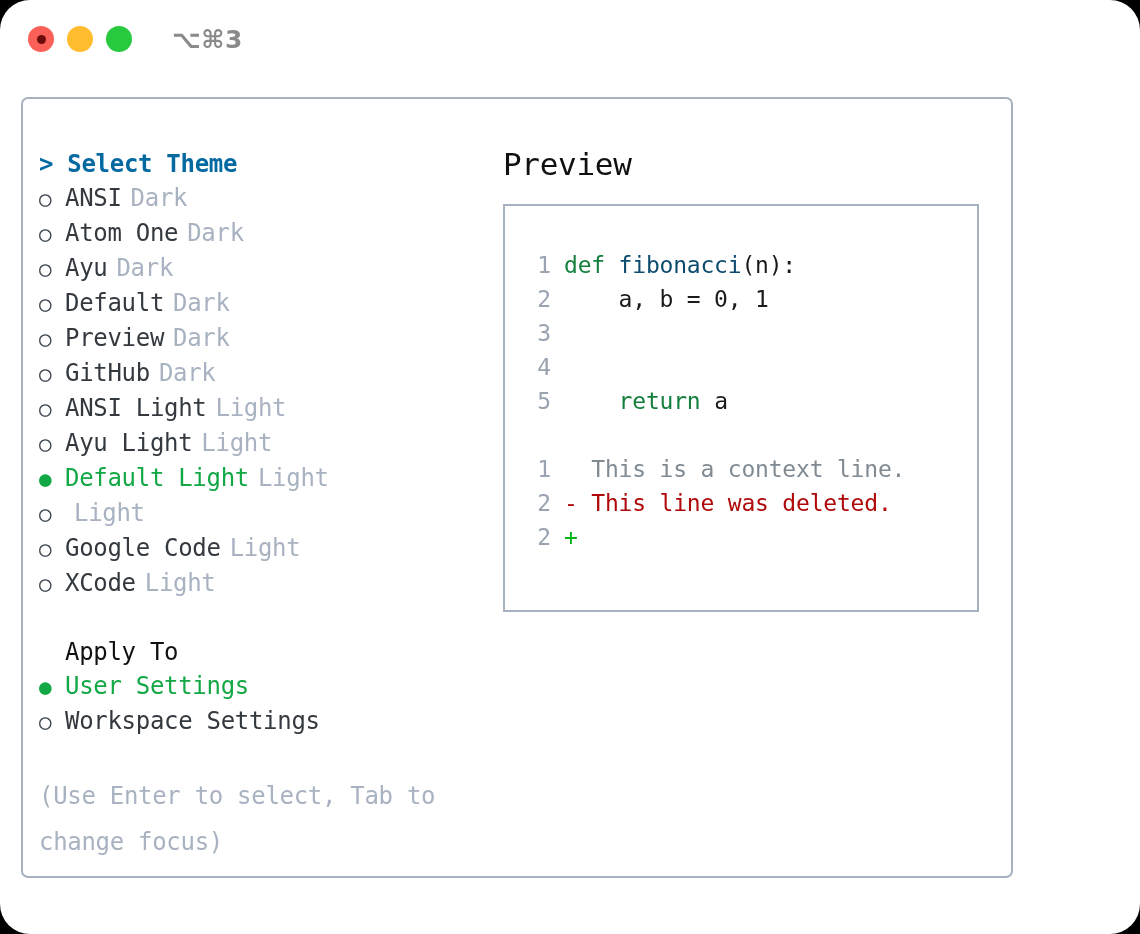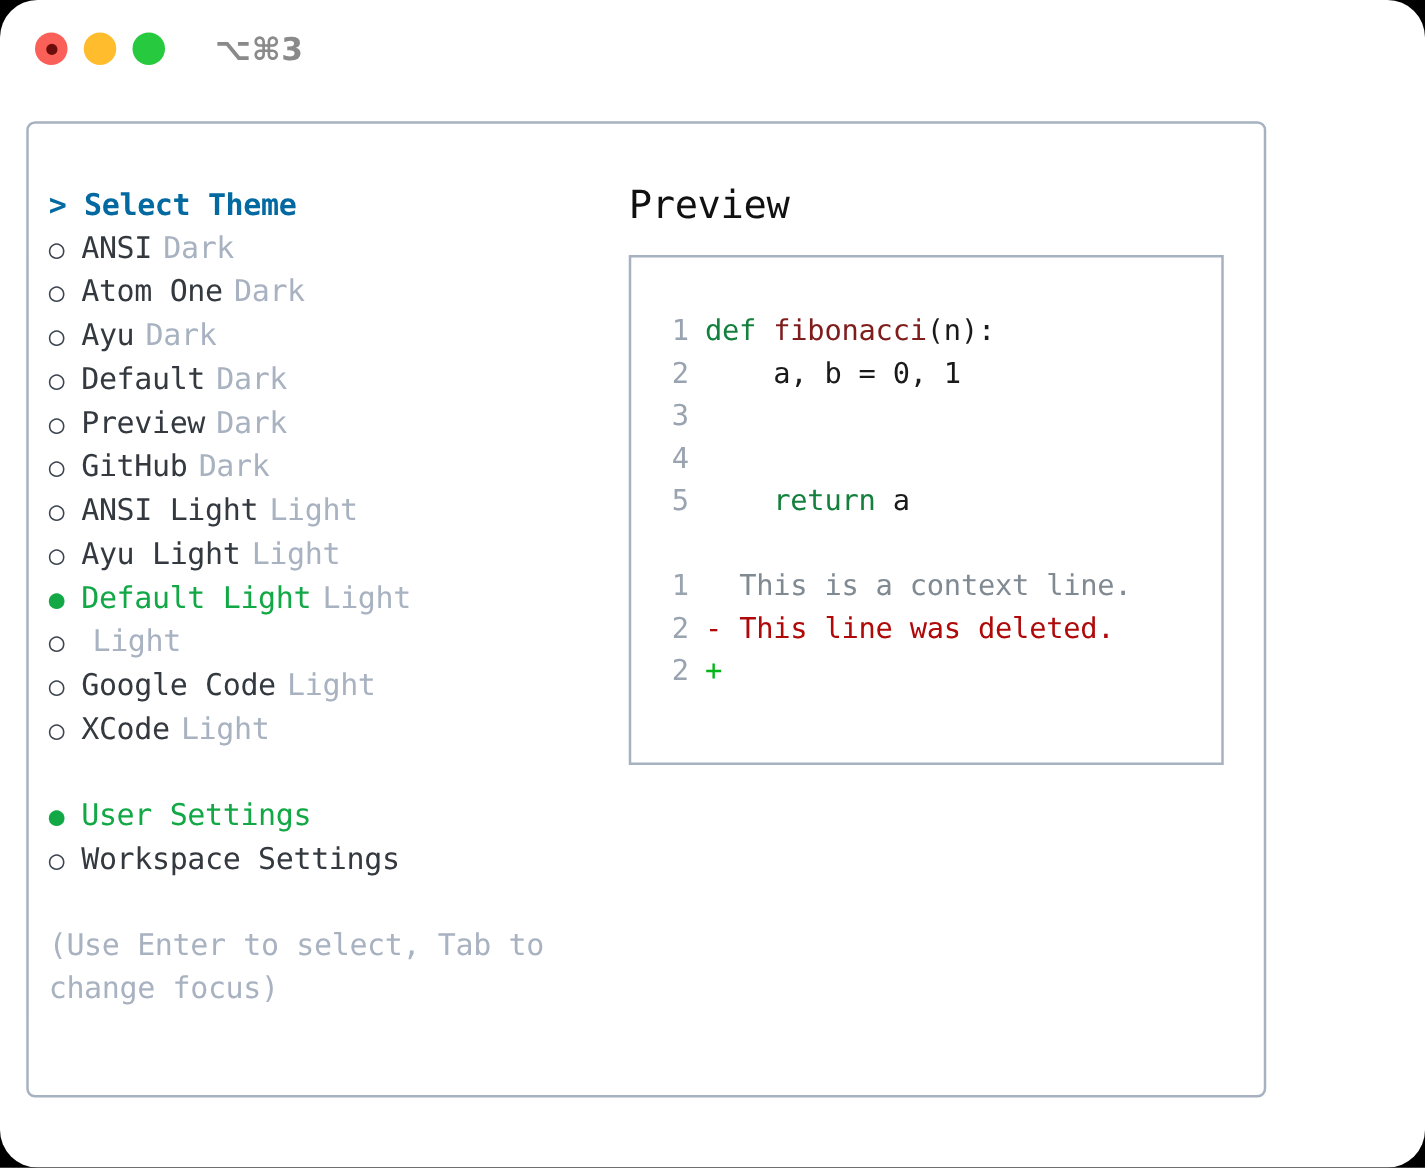--- a/index.html
+++ b/index.html
@@ -138,21 +138,21 @@
     line-height: 34px;
     white-space: pre;
     padding-left: 26px;
     letter-spacing: -0.3px;
   }
 
   .hint {
     margin-top: 34px;
     font-size: 24px;
     color: #a8b2c1;
-    line-height: 34px;
+    line-height: 46px;
     width: 400px;
     white-space: pre-wrap;
     letter-spacing: -0.3px;
   }
 
   
   .preview-title {
     font-size: 31px;
     color: #111111;
     line-height: 34px;
@@ -179,21 +179,21 @@
     width: 30px;
     flex: none;
     text-align: right;
     color: #9aa3b0;
     margin-right: 13px;
   }
   .code-text { color: #1a1a1a; }
   .blank-line { height: 34px; }
 
   .tok-kw   { color: #15803d; }
-  .tok-fn   { color: #7f1d1d; }
+  .tok-fn   { color: #0c4a6e; }
   .tok-plain{ color: #1a1a1a; }
 
   .diff-ctx { color: #808a93; text-align: center; }
   .diff-del { color: #b00909; }
   .diff-add { color: #00b515; }
 </style>
 </head>
 <body>
 
 <div class="page">
@@ -226,20 +226,21 @@
             <div class="row"><span class="bullet">○</span><span class="row-label">ANSI Light</span><span class="row-tag">Light</span></div>
             <div class="row"><span class="bullet">○</span><span class="row-label">Ayu Light</span><span class="row-tag">Light</span></div>
             <div class="row selected"><span class="bullet on">●</span><span class="row-label">Default Light</span><span class="row-tag">Light</span></div>
             <div class="row"><span class="bullet">○</span><span class="row-tag">Light</span></div>
             <div class="row"><span class="bullet">○</span><span class="row-label">Google Code</span><span class="row-tag">Light</span></div>
             <div class="row"><span class="bullet">○</span><span class="row-label">XCode</span><span class="row-tag">Light</span></div>
           </div>
 
         <div class="spacer-sm"></div>
 
+        <div class="section-header">Apply To</div>
 
         <div id="apply-list">
             <div class="row selected"><span class="bullet on">●</span><span class="row-label">User Settings</span></div>
             <div class="row"><span class="bullet">○</span><span class="row-label">Workspace Settings</span></div>
           </div>
 
         <div class="hint">(Use Enter to select, Tab to change focus)</div>
       </div>
 
       <div class="right-col">

